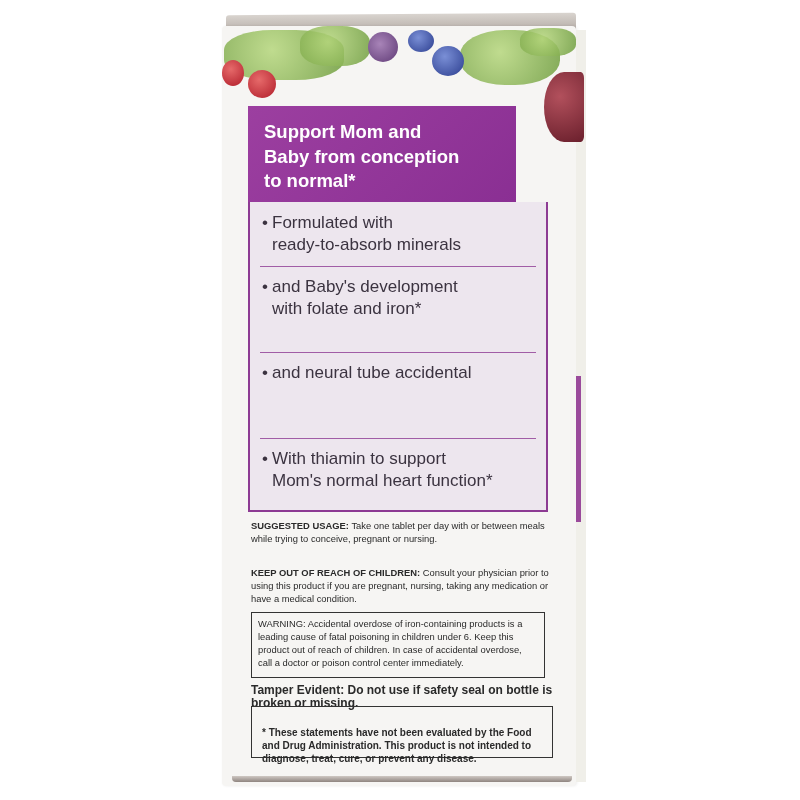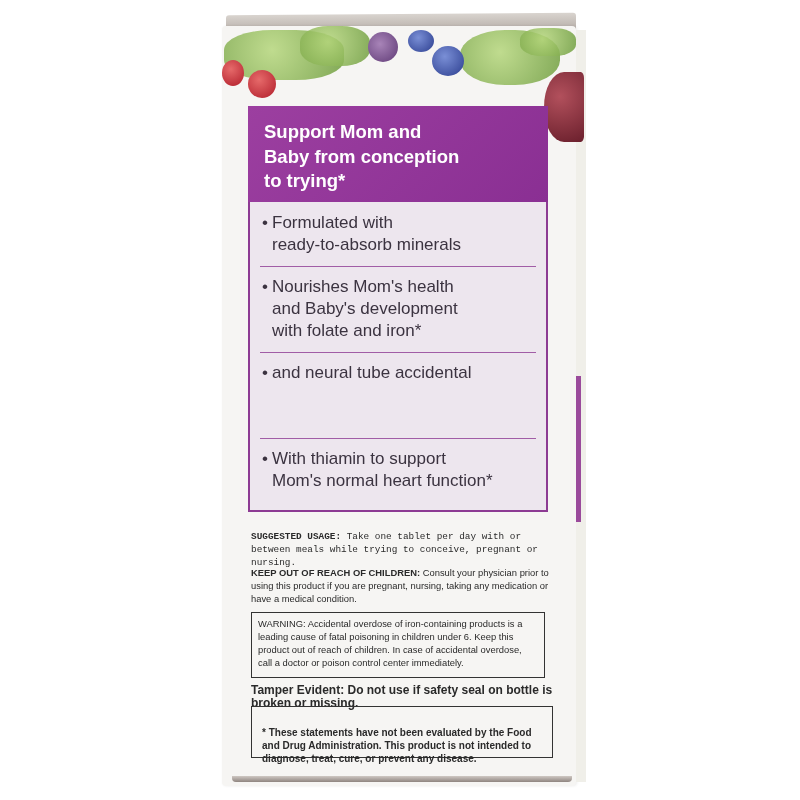--- a/index.html
+++ b/index.html
@@ -9,21 +9,21 @@
   .box-bottom-edge { position:absolute; left:232px; top:776px; width:340px; height:6px; background:linear-gradient(#cfc8c3,#8f8580); border-radius:0 0 4px 4px; }
   .side-strip { position:absolute; left:576px; top:30px; width:10px; height:752px; background:#f0efe9; }
   .side-purple { position:absolute; left:576px; top:376px; width:5px; height:146px; background:#9a4a9b; }
   .produce { position:absolute; border-radius:50%; }
   .kale { background:radial-gradient(circle at 40% 40%, #b6d77d, #6b9a3a); opacity:0.85; }
   .cranberry { background:radial-gradient(circle at 40% 35%, #e66a6a, #b11d2a); }
   .blackberry { background:radial-gradient(circle at 40% 40%, #a884b8, #5f3a75); }
   .blueberry { background:radial-gradient(circle at 40% 35%, #7a8fd6, #2b3d8e); }
   .beet { background:radial-gradient(circle at 40% 35%, #b2505c, #6a1f2c); }
 
-  .headline-panel { position:absolute; left:248px; top:106px; width:300px; height:96px; background:linear-gradient(135deg,#9c3fa0,#8a2f93); padding:14px 14px 0 16px; box-sizing:border-box; }
+  .headline-panel { position:absolute; left:248px; top:106px; width:268px; height:96px; background:linear-gradient(135deg,#9c3fa0,#8a2f93); padding:14px 14px 0 16px; box-sizing:border-box; }
   .headline { color:#ffffff; font-weight:bold; font-size:18.5px; line-height:24.5px; margin:0; }
   .benefits-panel { position:absolute; left:248px; top:202px; width:300px; height:310px; background:#ede6ee; border:2px solid #8d3b93; border-top:none; box-sizing:border-box; }
   .benefit { position:relative; padding:10px 10px 10px 12px; color:#3b3340; font-size:17px; line-height:22px; }
   .benefit + .benefit::before { content:""; position:absolute; left:10px; right:10px; top:0; height:1px; background:#8d3b93; opacity:0.8; }
   .bullet { position:absolute; left:12px; }
   .benefit-text { display:block; padding-left:10px; }
 
   .fine { position:absolute; left:251px; width:330px; font-size:9.4px; line-height:13px; color:#2a2a2a; }
   .fine b { font-weight:bold; }
   .warning-box { position:absolute; left:251px; top:612px; width:294px; height:66px; border:1.2px solid #333; padding:4px 6px; box-sizing:border-box; font-size:9.4px; line-height:13px; color:#2a2a2a; }
@@ -47,47 +47,46 @@
   <div class="produce cranberry" style="left:248px;top:70px;width:28px;height:28px;"></div>
   <div class="produce blackberry" style="left:368px;top:32px;width:30px;height:30px;"></div>
   <div class="produce blueberry" style="left:408px;top:30px;width:26px;height:22px;"></div>
   <div class="produce blueberry" style="left:432px;top:46px;width:32px;height:30px;"></div>
   <div class="produce beet" style="left:544px;top:72px;width:40px;height:70px;border-radius:60% 10% 10% 60%;"></div>
 </div>
 
 <div class="headline-panel">
   <p class="headline">Support Mom and</p>
   <p class="headline">Baby from conception</p>
-  <p class="headline">to trying*</p>
+  <p class="headline">to normal*</p>
 </div>
 
 <div class="benefits-panel">
   <div class="benefit" style="height:44px;">
     <span class="bullet">•</span>
     <span class="benefit-text">Formulated with</span>
     <span class="benefit-text">ready-to-absorb minerals</span>
   </div>
   <div class="benefit" style="height:66px;">
     <span class="bullet">•</span>
-    <span class="benefit-text">Nourishes Mom's health</span>
     <span class="benefit-text">and Baby's development</span>
     <span class="benefit-text">with folate and iron*</span>
   </div>
   <div class="benefit" style="height:66px;">
     <span class="bullet">•</span>
     <span class="benefit-text">and neural tube accidental</span>
   </div>
   <div class="benefit" style="height:44px;">
     <span class="bullet">•</span>
     <span class="benefit-text">With thiamin to support</span>
     <span class="benefit-text">Mom's normal heart function*</span>
   </div>
 </div>
 
-<div class="fine" style="top:530px;width:300px;font-family:Liberation Mono, monospace;">
+<div class="fine" style="top:519px;width:300px;">
   <b>SUGGESTED USAGE:</b>
   <span>Take one tablet per day with or between meals while trying to conceive, pregnant or nursing.</span>
 </div>
 
 <div class="fine" style="top:566px;width:300px;">
   <b>KEEP OUT OF REACH OF CHILDREN:</b>
   <span>Consult your physician prior to using this product if you are pregnant, nursing, taking any medication or have a medical condition.</span>
 </div>
 
 <div class="warning-box">WARNING: Accidental overdose of iron-containing products is a leading cause of fatal poisoning in children under 6. Keep this product out of reach of children. In case of accidental overdose, call a doctor or poison control center immediately.</div>

